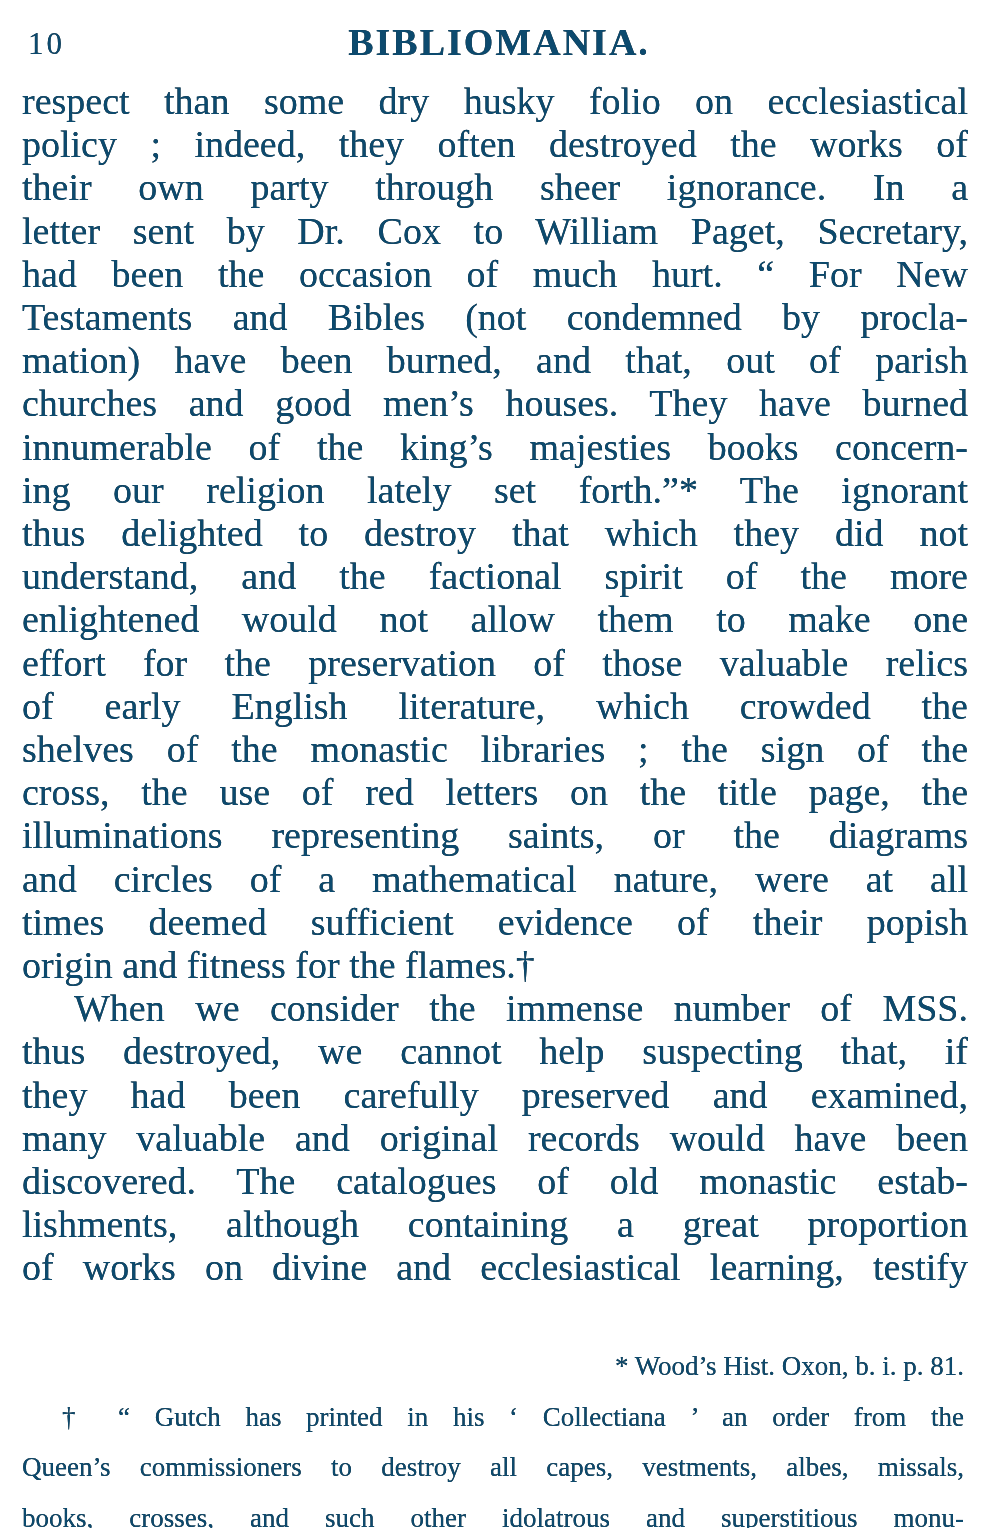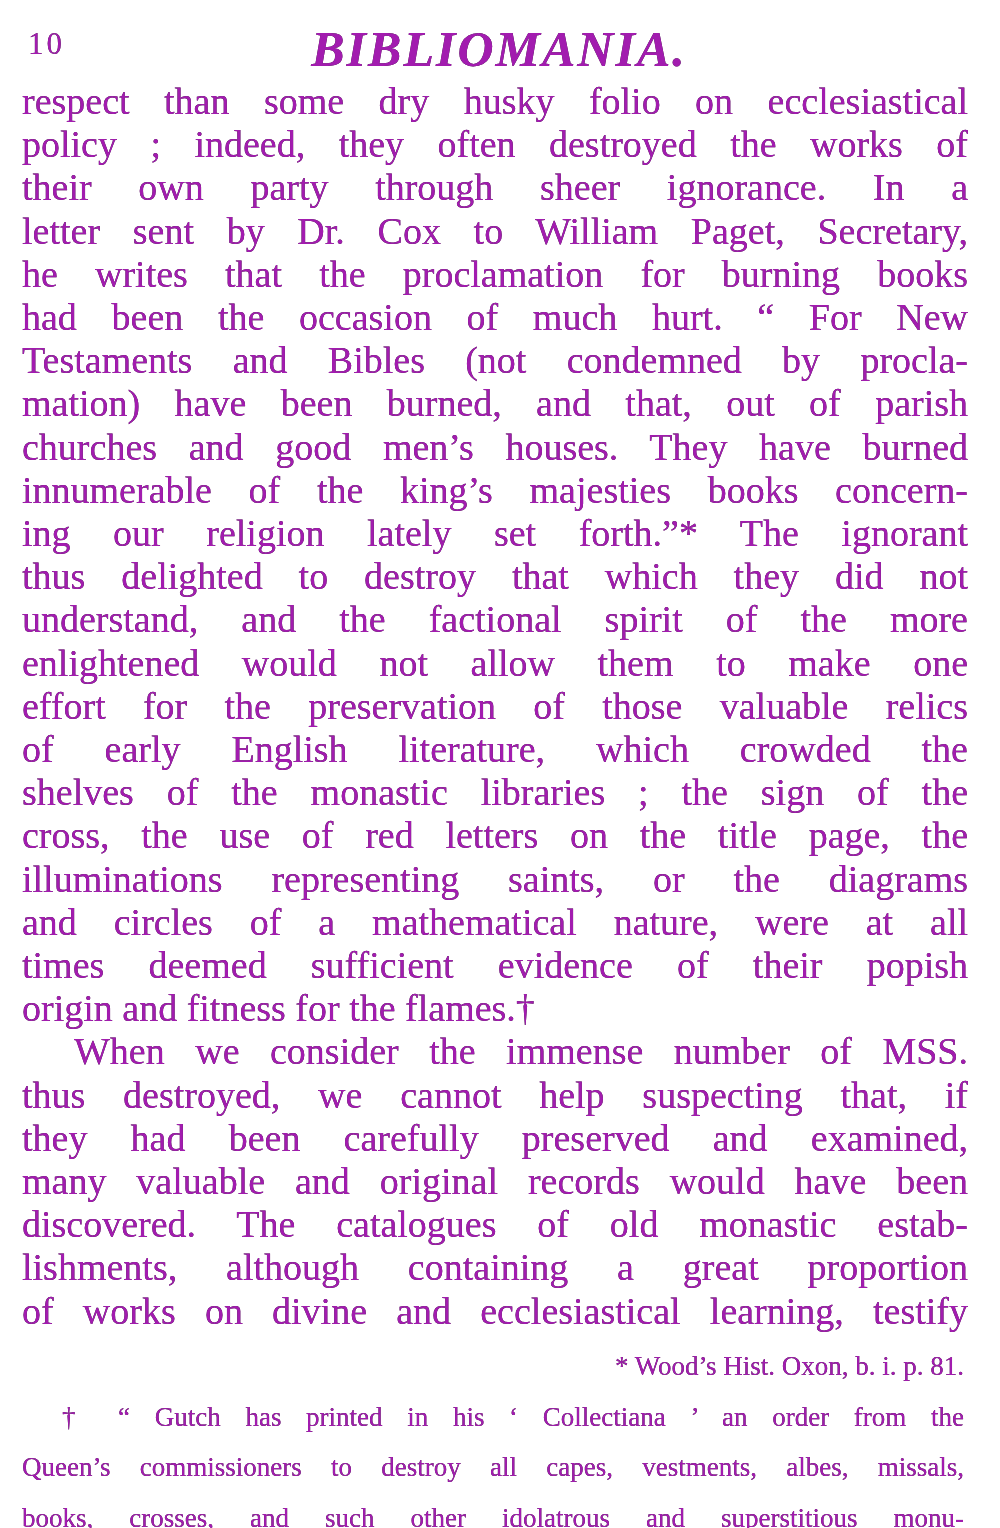--- a/index.html
+++ b/index.html
@@ -6,21 +6,21 @@
     margin: 0;
     padding: 0;
     background: #e8e8e8;
   }
   .page {
     position: relative;
     width: 1000px;
     height: 1528px;
     margin: 0 auto;
     background: #ffffff;
-    color: #a21caf;
+    color: #0c4a6e;
     font-family: "Liberation Serif", "DejaVu Serif", serif;
     overflow: hidden;
     text-shadow: 0 0 0.6px rgba(0,0,0,0.85);
   }
 
   
   .running-head {
     position: absolute;
     top: 20px;
     left: 28px;
@@ -34,23 +34,22 @@
     font-size: 31px;
     letter-spacing: 3px;
     font-variant: small-caps;
   }
   .head-title {
     position: absolute;
     left: 0;
     right: 0;
     top: 0;
     text-align: center;
-    font-style: italic;
     font-weight: bold;
-    font-size: 50px;
+    font-size: 38px;
     letter-spacing: 2px;
   }
 
   
   .body-text {
     position: absolute;
     top: 80px;
     left: 22px;
     width: 946px;
   }
@@ -99,21 +98,20 @@
   <div class="running-head">
     <span class="page-number">10</span>
     <span class="head-title">BIBLIOMANIA.</span>
   </div>
 
   <div class="body-text">
     <div class="line j">respect than some dry husky folio on ecclesiastical</div>
     <div class="line j">policy ; indeed, they often destroyed the works of</div>
     <div class="line j">their own party through sheer ignorance.  In a</div>
     <div class="line j">letter sent by Dr. Cox to William Paget, Secretary,</div>
-    <div class="line j">he writes that the proclamation for burning books</div>
     <div class="line j">had been the occasion of much hurt.  “ For New</div>
     <div class="line j">Testaments and Bibles (not condemned by procla-</div>
     <div class="line j">mation) have been burned, and that, out of parish</div>
     <div class="line j">churches and good men’s houses.  They have burned</div>
     <div class="line j">innumerable of the king’s majesties books concern-</div>
     <div class="line j">ing our religion lately set forth.”*   The ignorant</div>
     <div class="line j">thus delighted to destroy that which they did not</div>
     <div class="line j">understand, and the factional spirit of the more</div>
     <div class="line j">enlightened would not allow them to make one</div>
     <div class="line j">effort for the preservation of those valuable relics</div>

